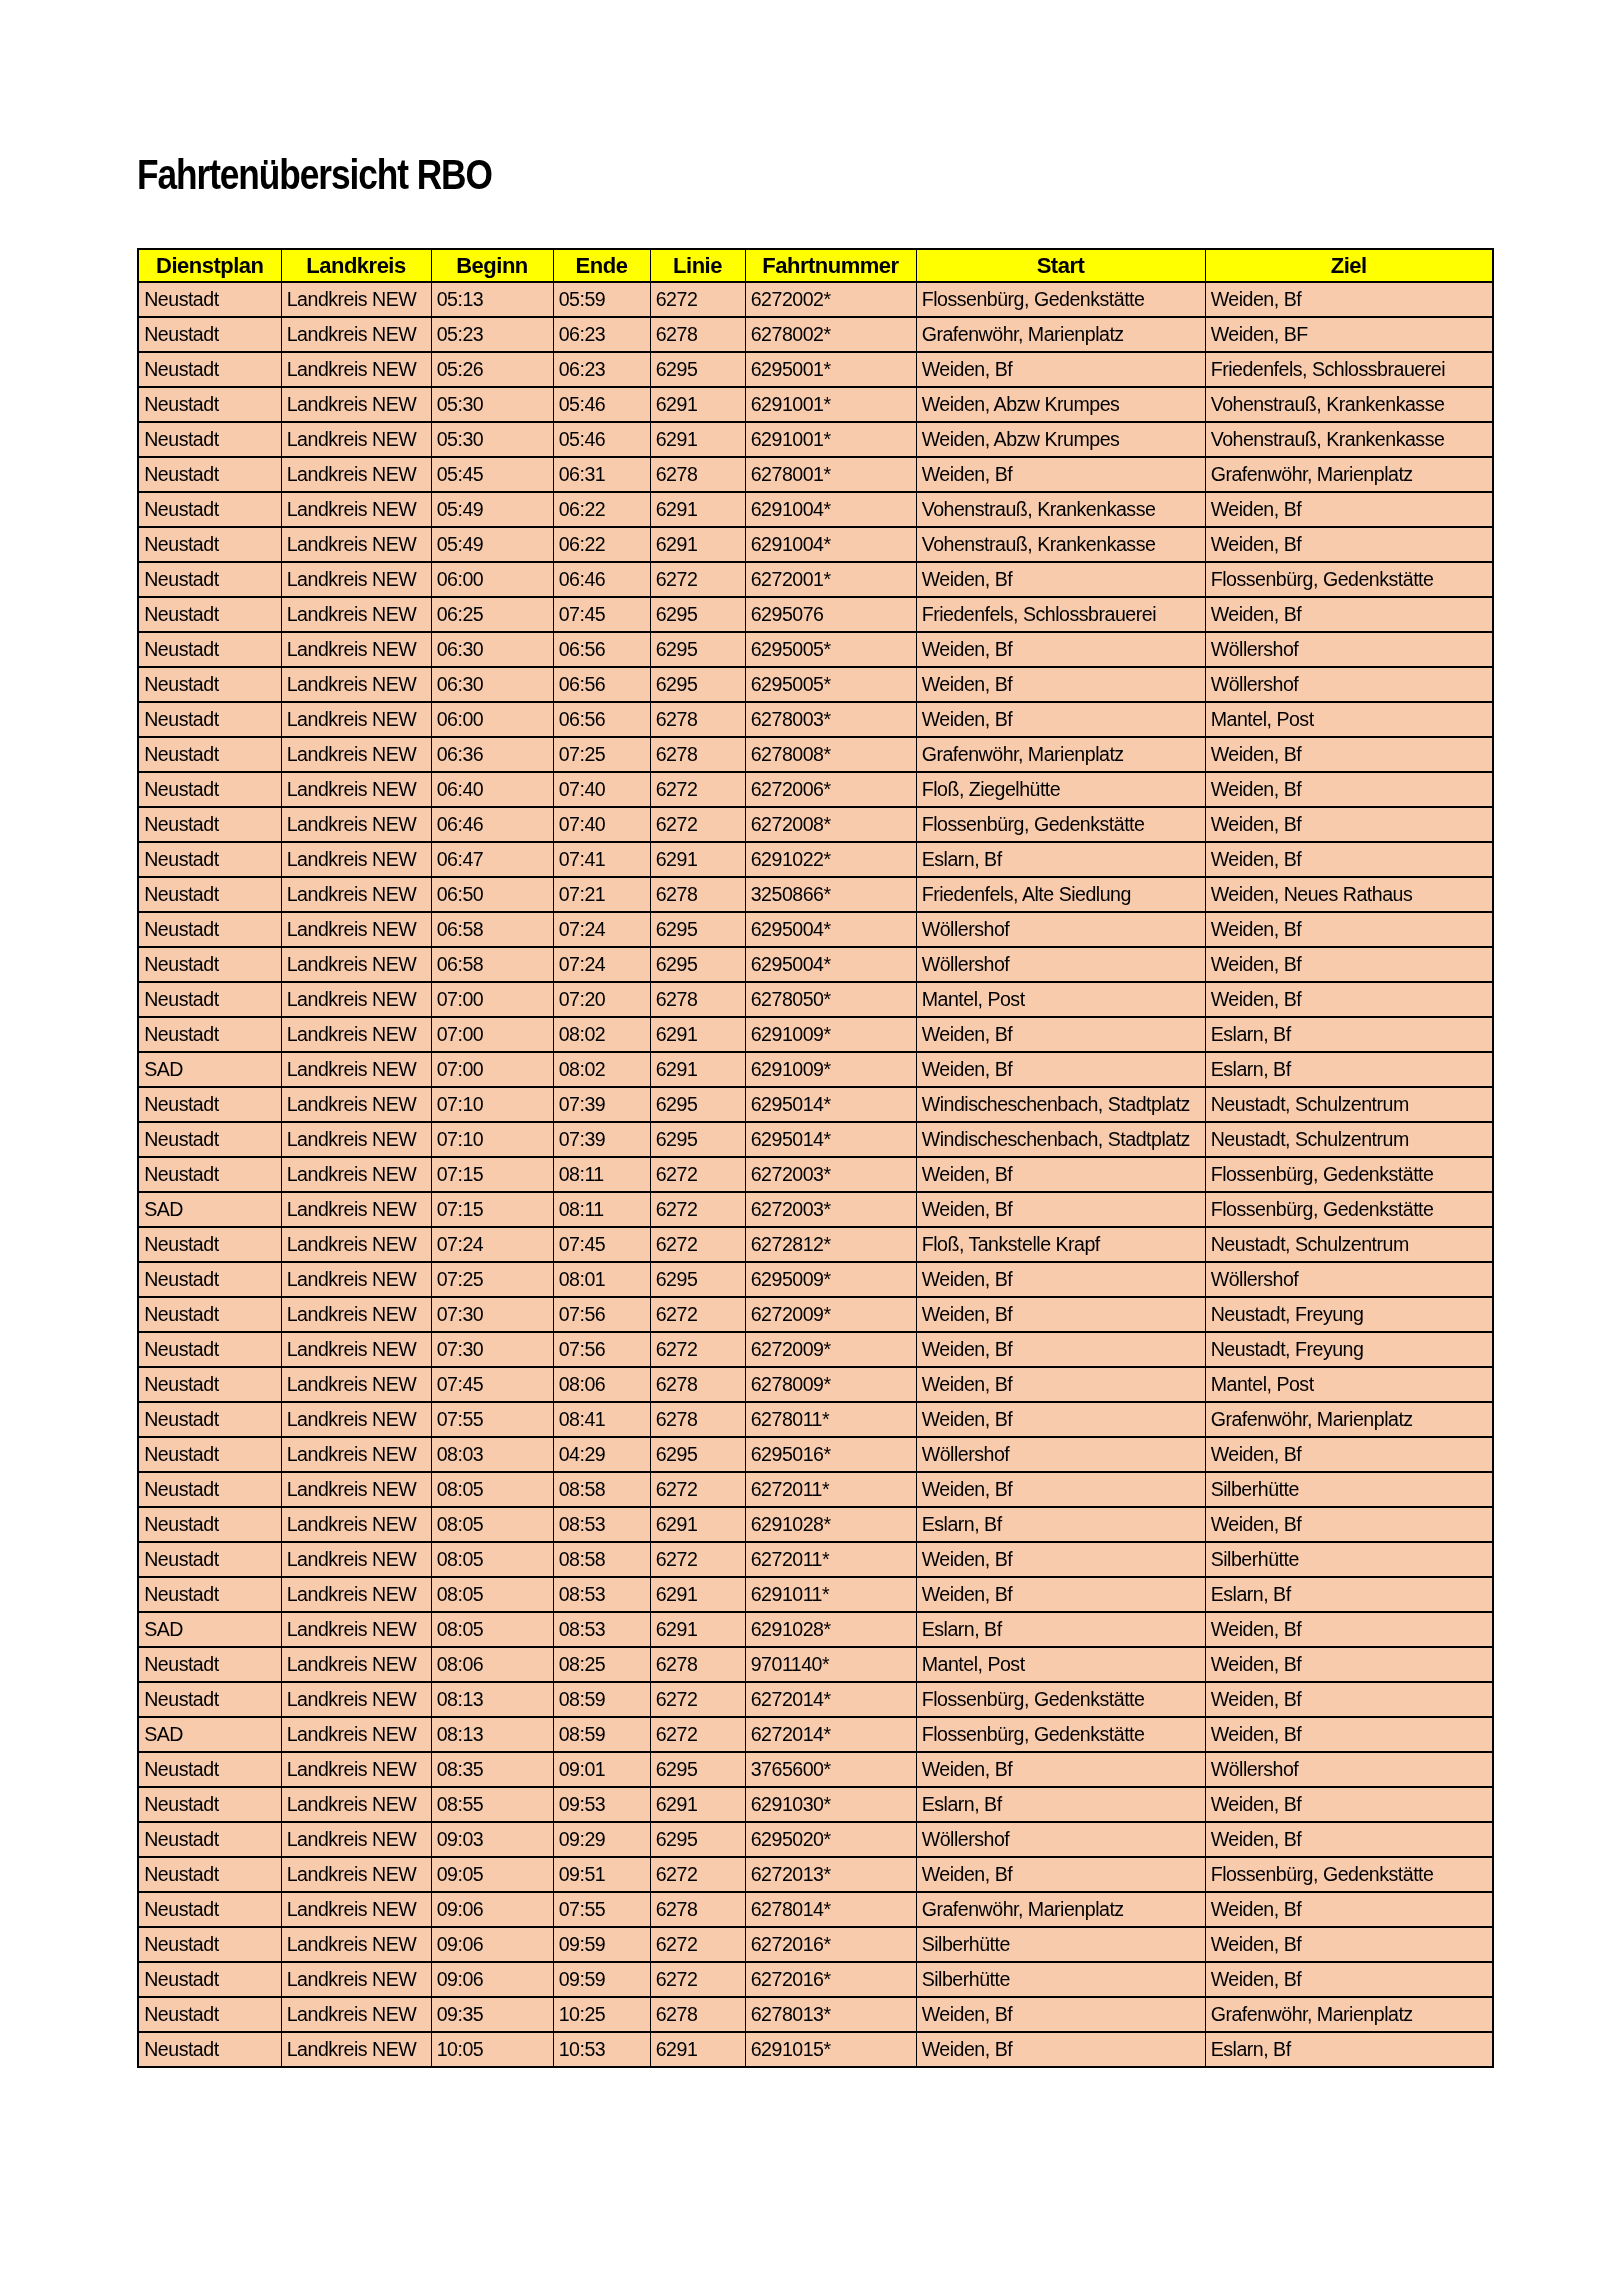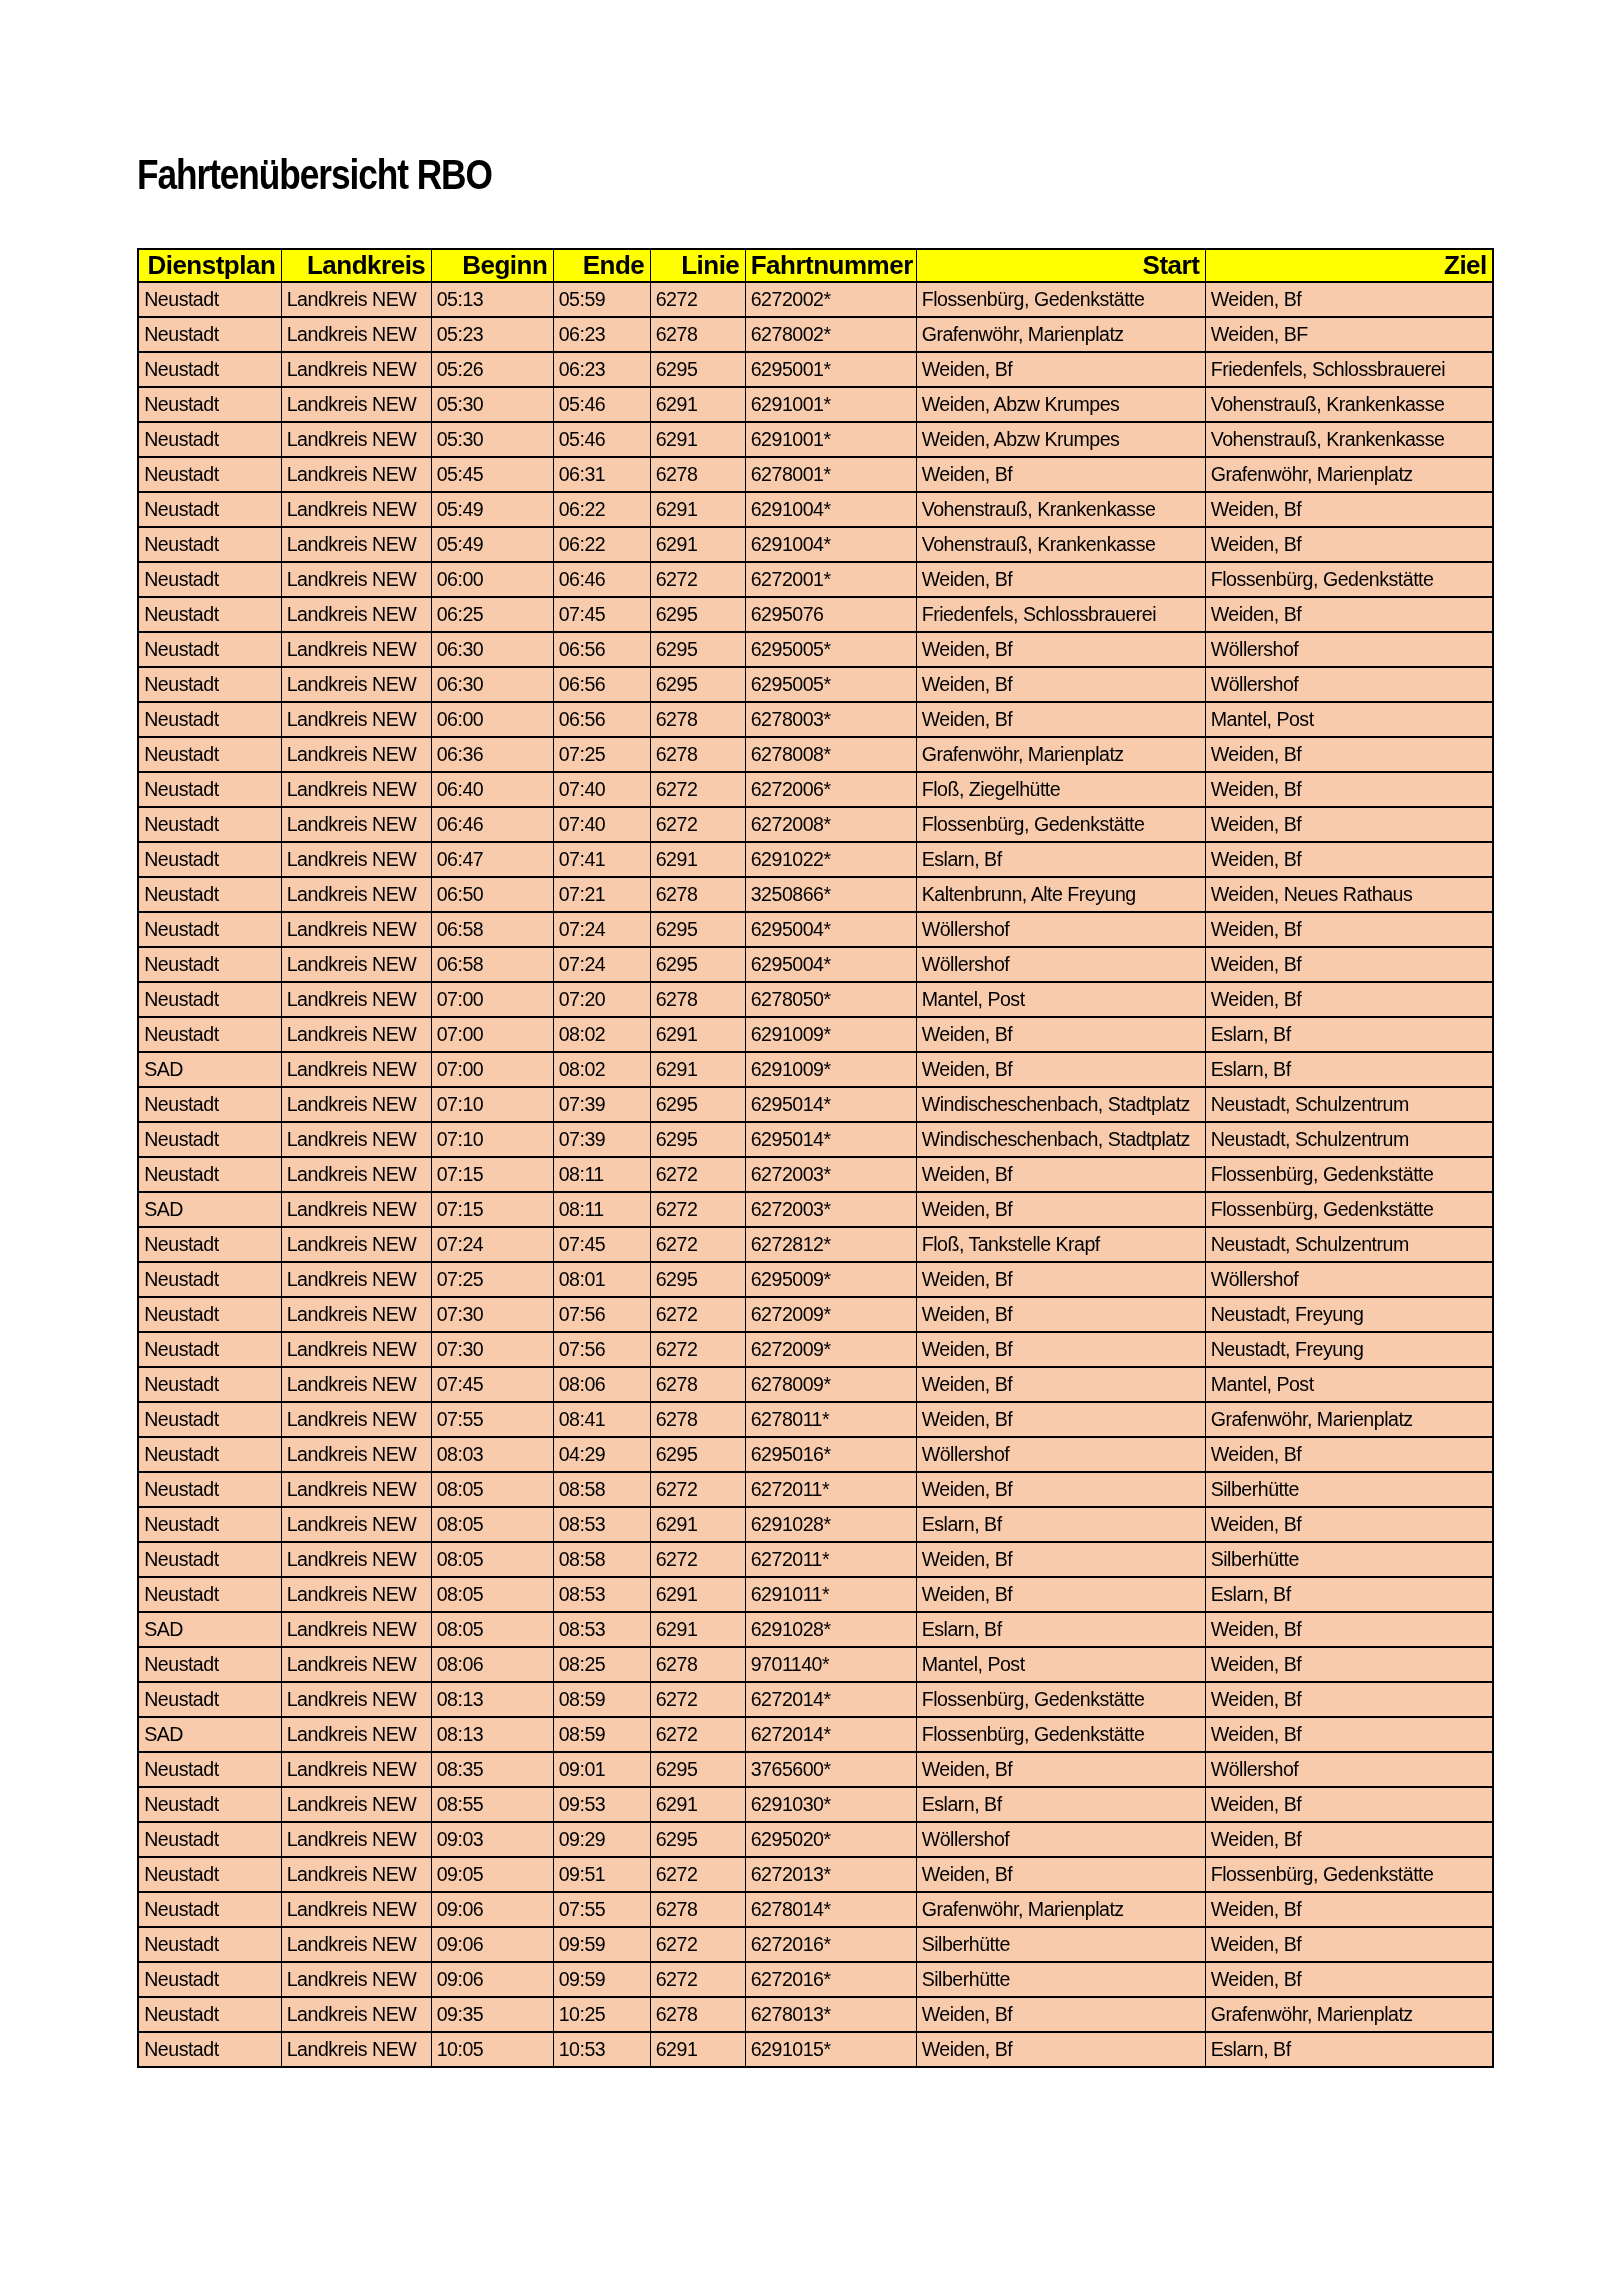--- a/index.html
+++ b/index.html
@@ -47,23 +47,23 @@
     overflow: hidden;
     vertical-align: middle;
     letter-spacing: -0.5px;
   }
   table.trips {
     border: 2.6px solid #000;
   }
   table.trips th {
     background: #ffff00;
     height: 31px;
-    font-size: 26px;
+    font-size: 22px;
     font-weight: 700;
-    text-align: right;
+    text-align: center;
     margin-left: 35px;
   }
   table.trips td {
     background: #f8cbad;
     height: 33px;
     font-size: 19.6px;
     font-weight: 400;
     text-align: left;
   }
   table.trips td.num {
@@ -278,21 +278,21 @@
     <td>Eslarn, Bf</td>
     <td>Weiden, Bf</td>
   </tr>
       <tr>
     <td>Neustadt</td>
     <td>Landkreis NEW</td>
     <td>06:50</td>
     <td>07:21</td>
     <td class="num">6278</td>
     <td>3250866*</td>
-    <td>Kaltenbrunn, Alte Freyung</td>
+    <td>Friedenfels, Alte Siedlung</td>
     <td>Weiden, Neues Rathaus</td>
   </tr>
       <tr>
     <td>Neustadt</td>
     <td>Landkreis NEW</td>
     <td>06:58</td>
     <td>07:24</td>
     <td class="num">6295</td>
     <td>6295004*</td>
     <td>Wöllershof</td>

